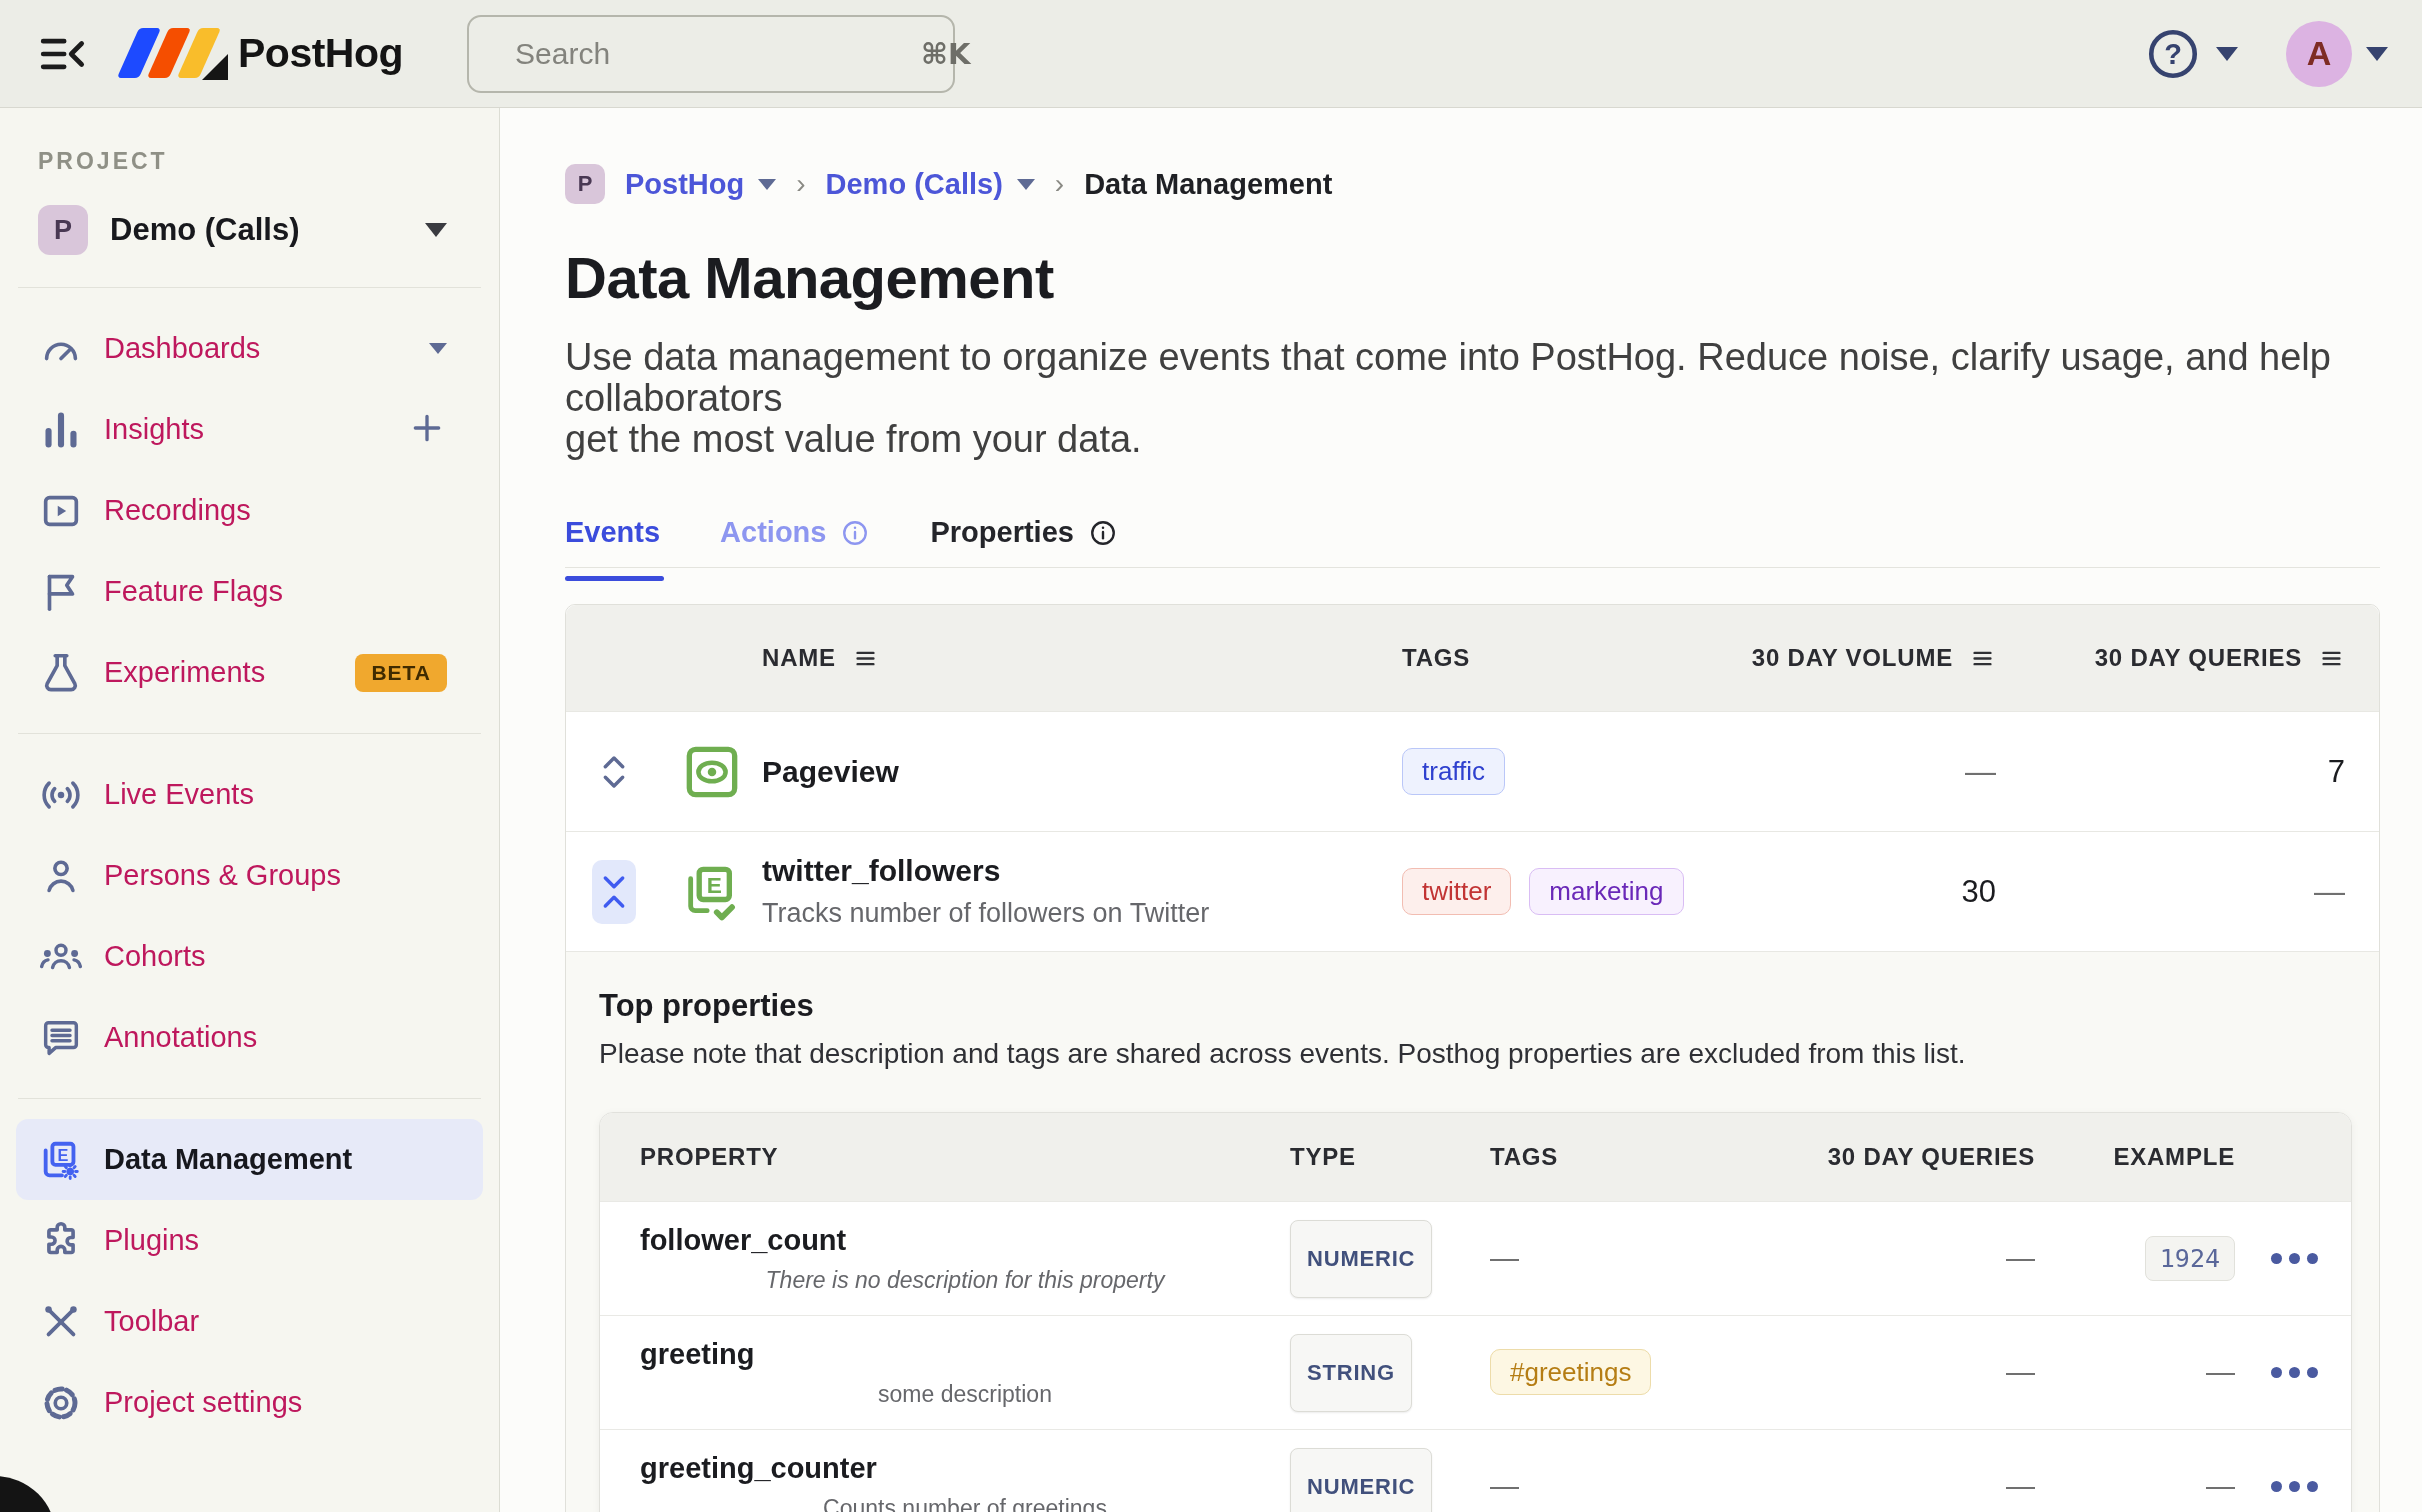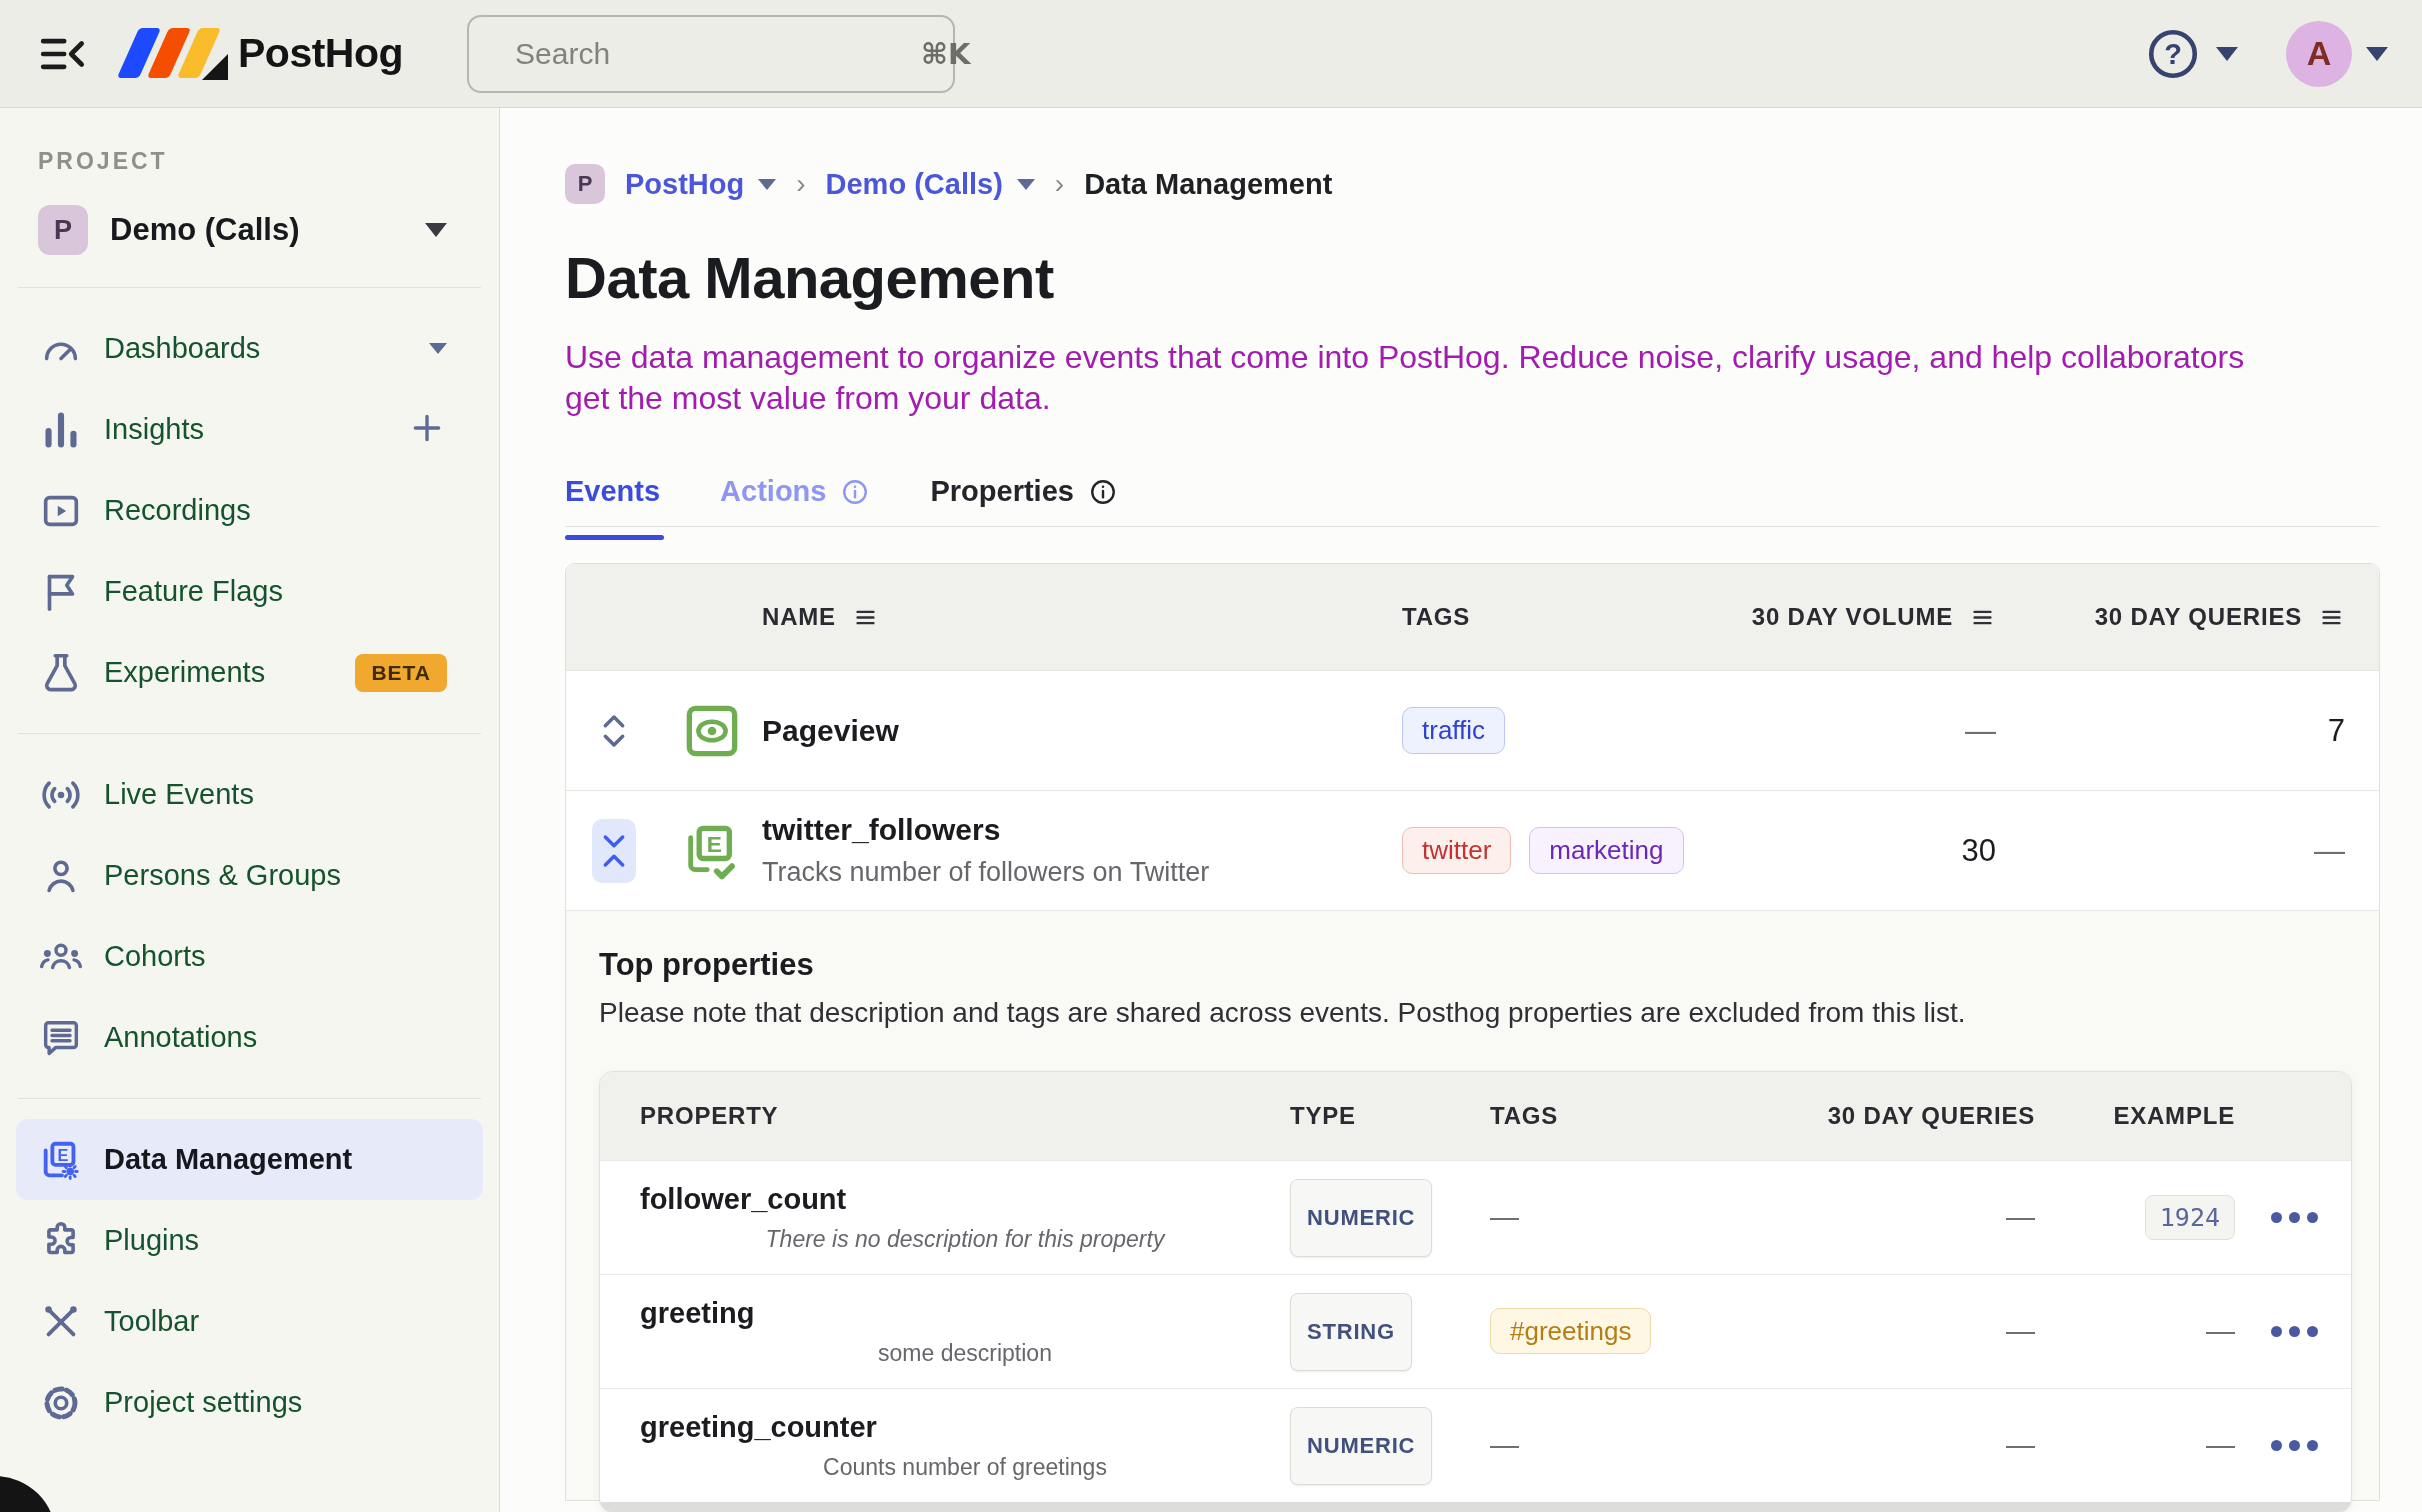--- a/index.html
+++ b/index.html
@@ -35,37 +35,37 @@
   .proj-label { margin:0 0 18px 38px; font-size:23px; font-weight:700; letter-spacing:3px; color:#8f9086; }
   .proj-row { display:flex; align-items:center; margin:0 16px; padding:0 22px; height:74px; cursor:pointer; }
   .proj-chip { width:50px; height:50px; border-radius:12px; background:#d9c6da; color:#493853; font-size:27px; font-weight:700; display:flex; align-items:center; justify-content:center; }
   .proj-name { margin-left:22px; font-size:31px; font-weight:700; color:#18191d; }
   .proj-row .caret { margin-left:auto; margin-right:14px; border-top-color:#3a3b40; }
   .side-div { height:1px; background:#e2e2da; margin:20px 18px; }
   .nav-item { display:flex; align-items:center; height:81px; margin:0 16px; padding:0 22px; border-radius:12px; cursor:pointer; }
   .nav-item.active { background:#e7eaf8; }
   .nicon { width:46px; height:46px; color:#5e6a94; flex-shrink:0; }
   .nav-item.active .nicon { color:#4462f0; }
-  .nlabel { margin-left:20px; font-size:29px; color:#14532d; }
+  .nlabel { margin-left:20px; font-size:29px; color:#be185d; }
   .nav-item.active .nlabel { color:#17181e; font-weight:600; }
   .trail { margin-left:auto; margin-right:14px; }
   .plus-icon { width:40px; height:40px; color:#5e6a94; }
   .beta { background:#f0a82e; color:#402b00; font-size:21px; font-weight:700; letter-spacing:1px; padding:7px 16px; border-radius:8px; }
   .blob { position:absolute; left:-66px; top:1476px; width:122px; height:122px; border-radius:50%; background:#141414; z-index:5; }
 
   
   .main { flex:1; padding:0 42px 0 65px; overflow:hidden; }
   .breadcrumb { margin-top:56px; display:flex; align-items:center; gap:20px; }
   .bc-chip { width:40px; height:40px; border-radius:10px; background:#d9c6da; color:#493853; font-size:22px; font-weight:700; display:flex; align-items:center; justify-content:center; }
   .bc-link { font-size:29px; font-weight:600; color:#4c56d8; cursor:pointer; display:flex; align-items:center; gap:14px; }
   .bc-sep { color:#8a8a84; font-size:28px; }
   .bc-current { font-size:29px; font-weight:600; color:#1f2024; }
 
   .page-title { margin-top:40px; font-size:58px; font-weight:700; color:#1b1c20; letter-spacing:-0.5px; }
-  .page-desc { margin-top:26px; font-size:32px; line-height:41px; color:#a21caf; }
+  .page-desc { margin-top:26px; font-size:38px; line-height:41px; color:#404040; }
 
   .tabs { margin-top:56px; display:flex; gap:60px; padding-bottom:18px; border-bottom:1px solid #e4e4de; }
   .tab { position:relative; font-size:29px; font-weight:600; display:flex; align-items:center; gap:14px; cursor:pointer; }
   .tab.t-events { color:#3b4cdc; }
   .tab.t-actions { color:#8d96f0; }
   .tab.t-props { color:#24252a; }
   .tab.active::after { content:""; position:absolute; left:0; right:-4px; bottom:-32px; height:5px; background:#3b4cdc; border-radius:3px; }
   .iicon { width:30px; height:30px; }
 
   

